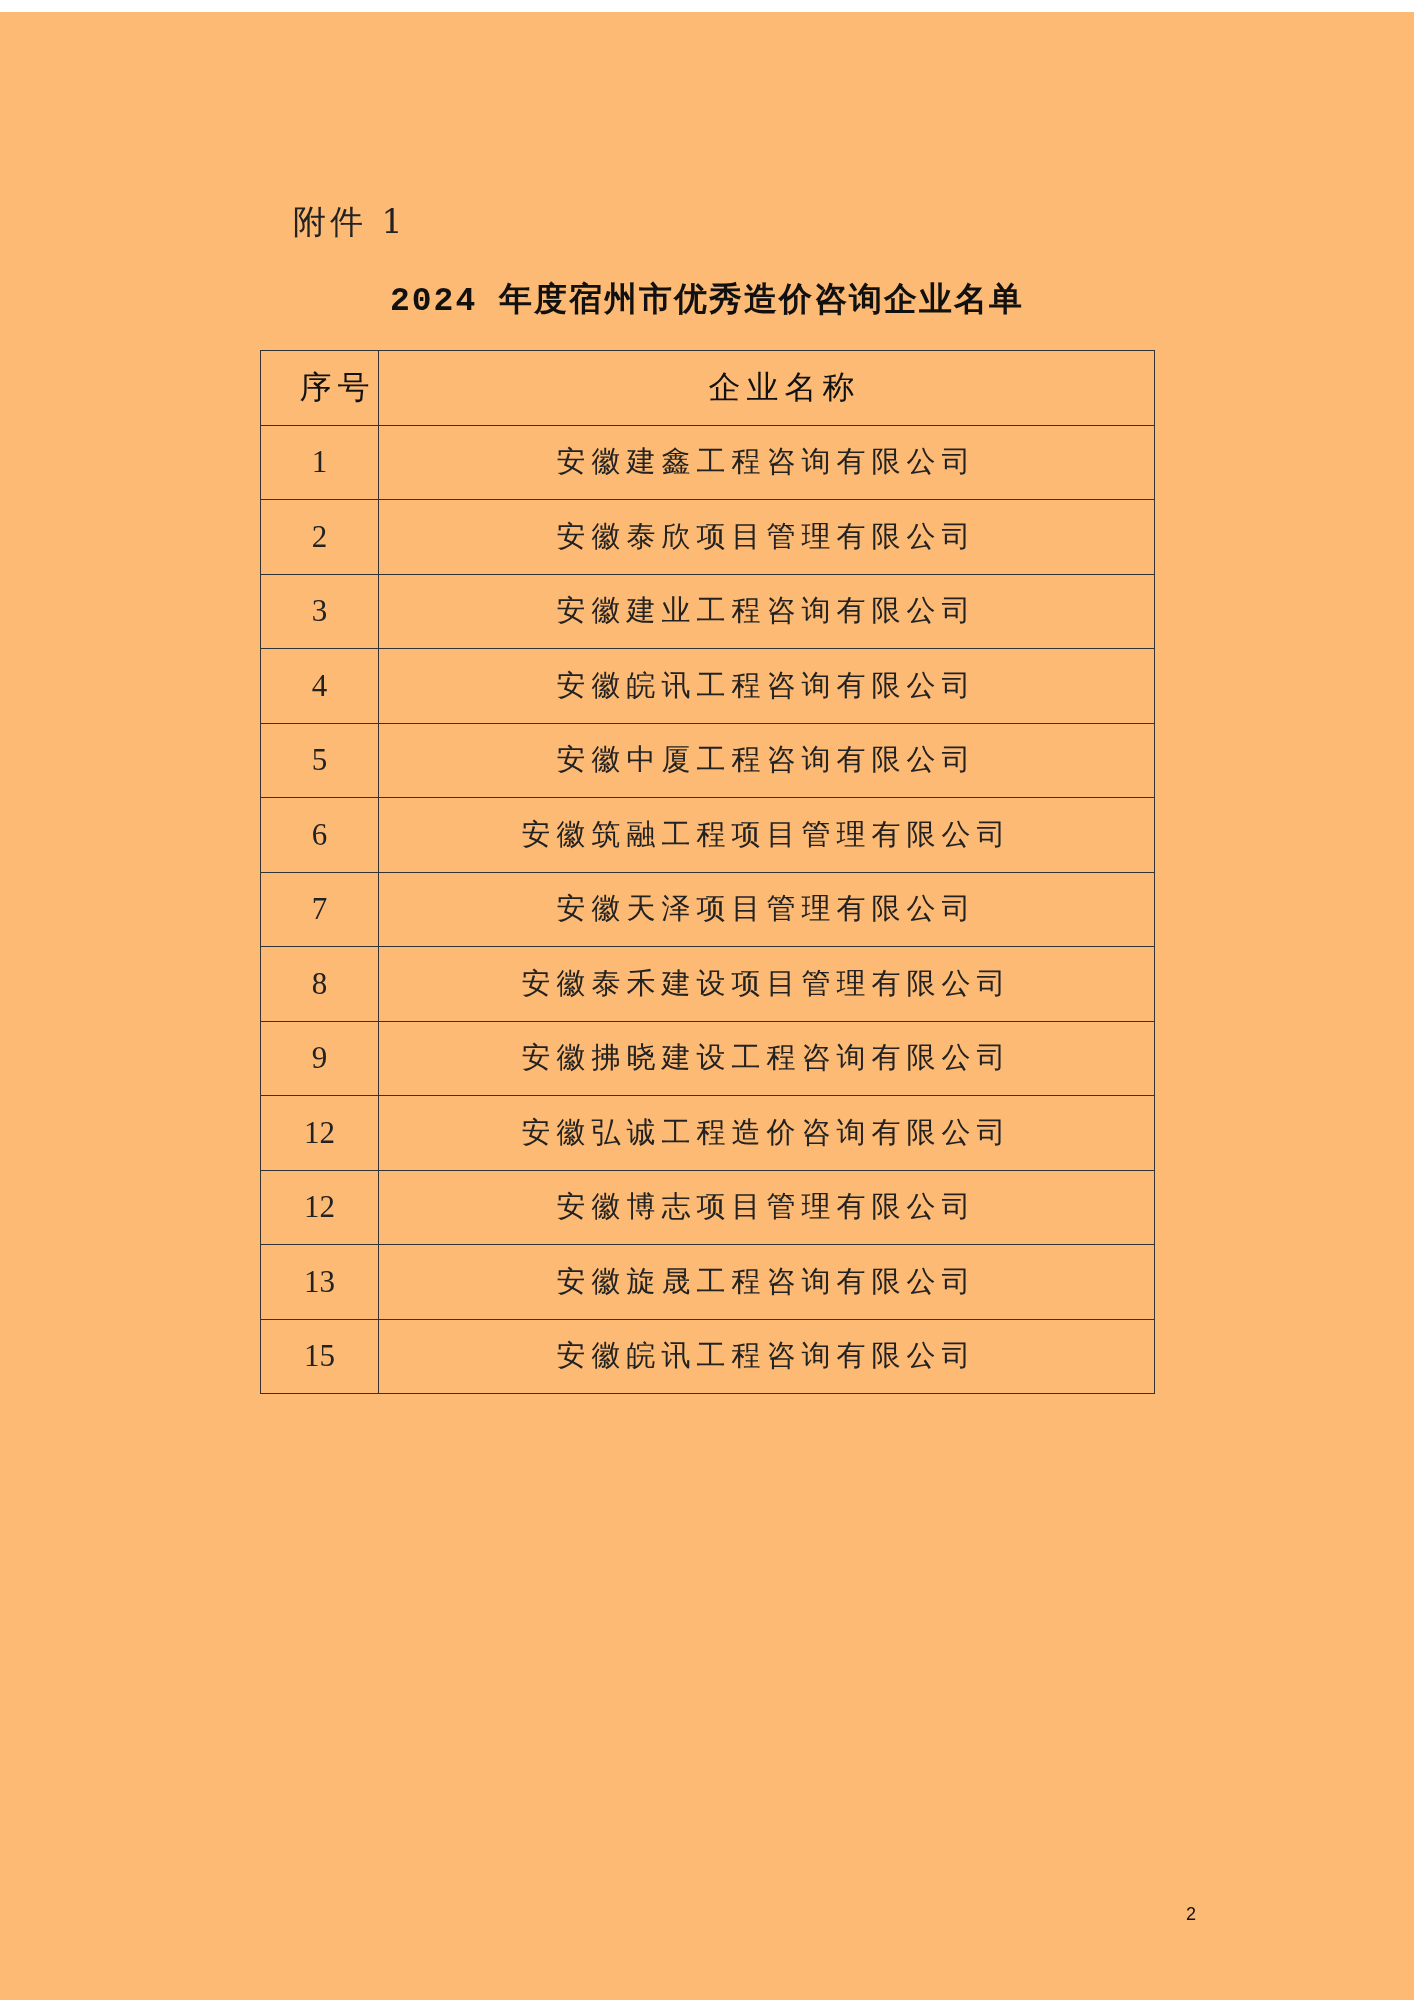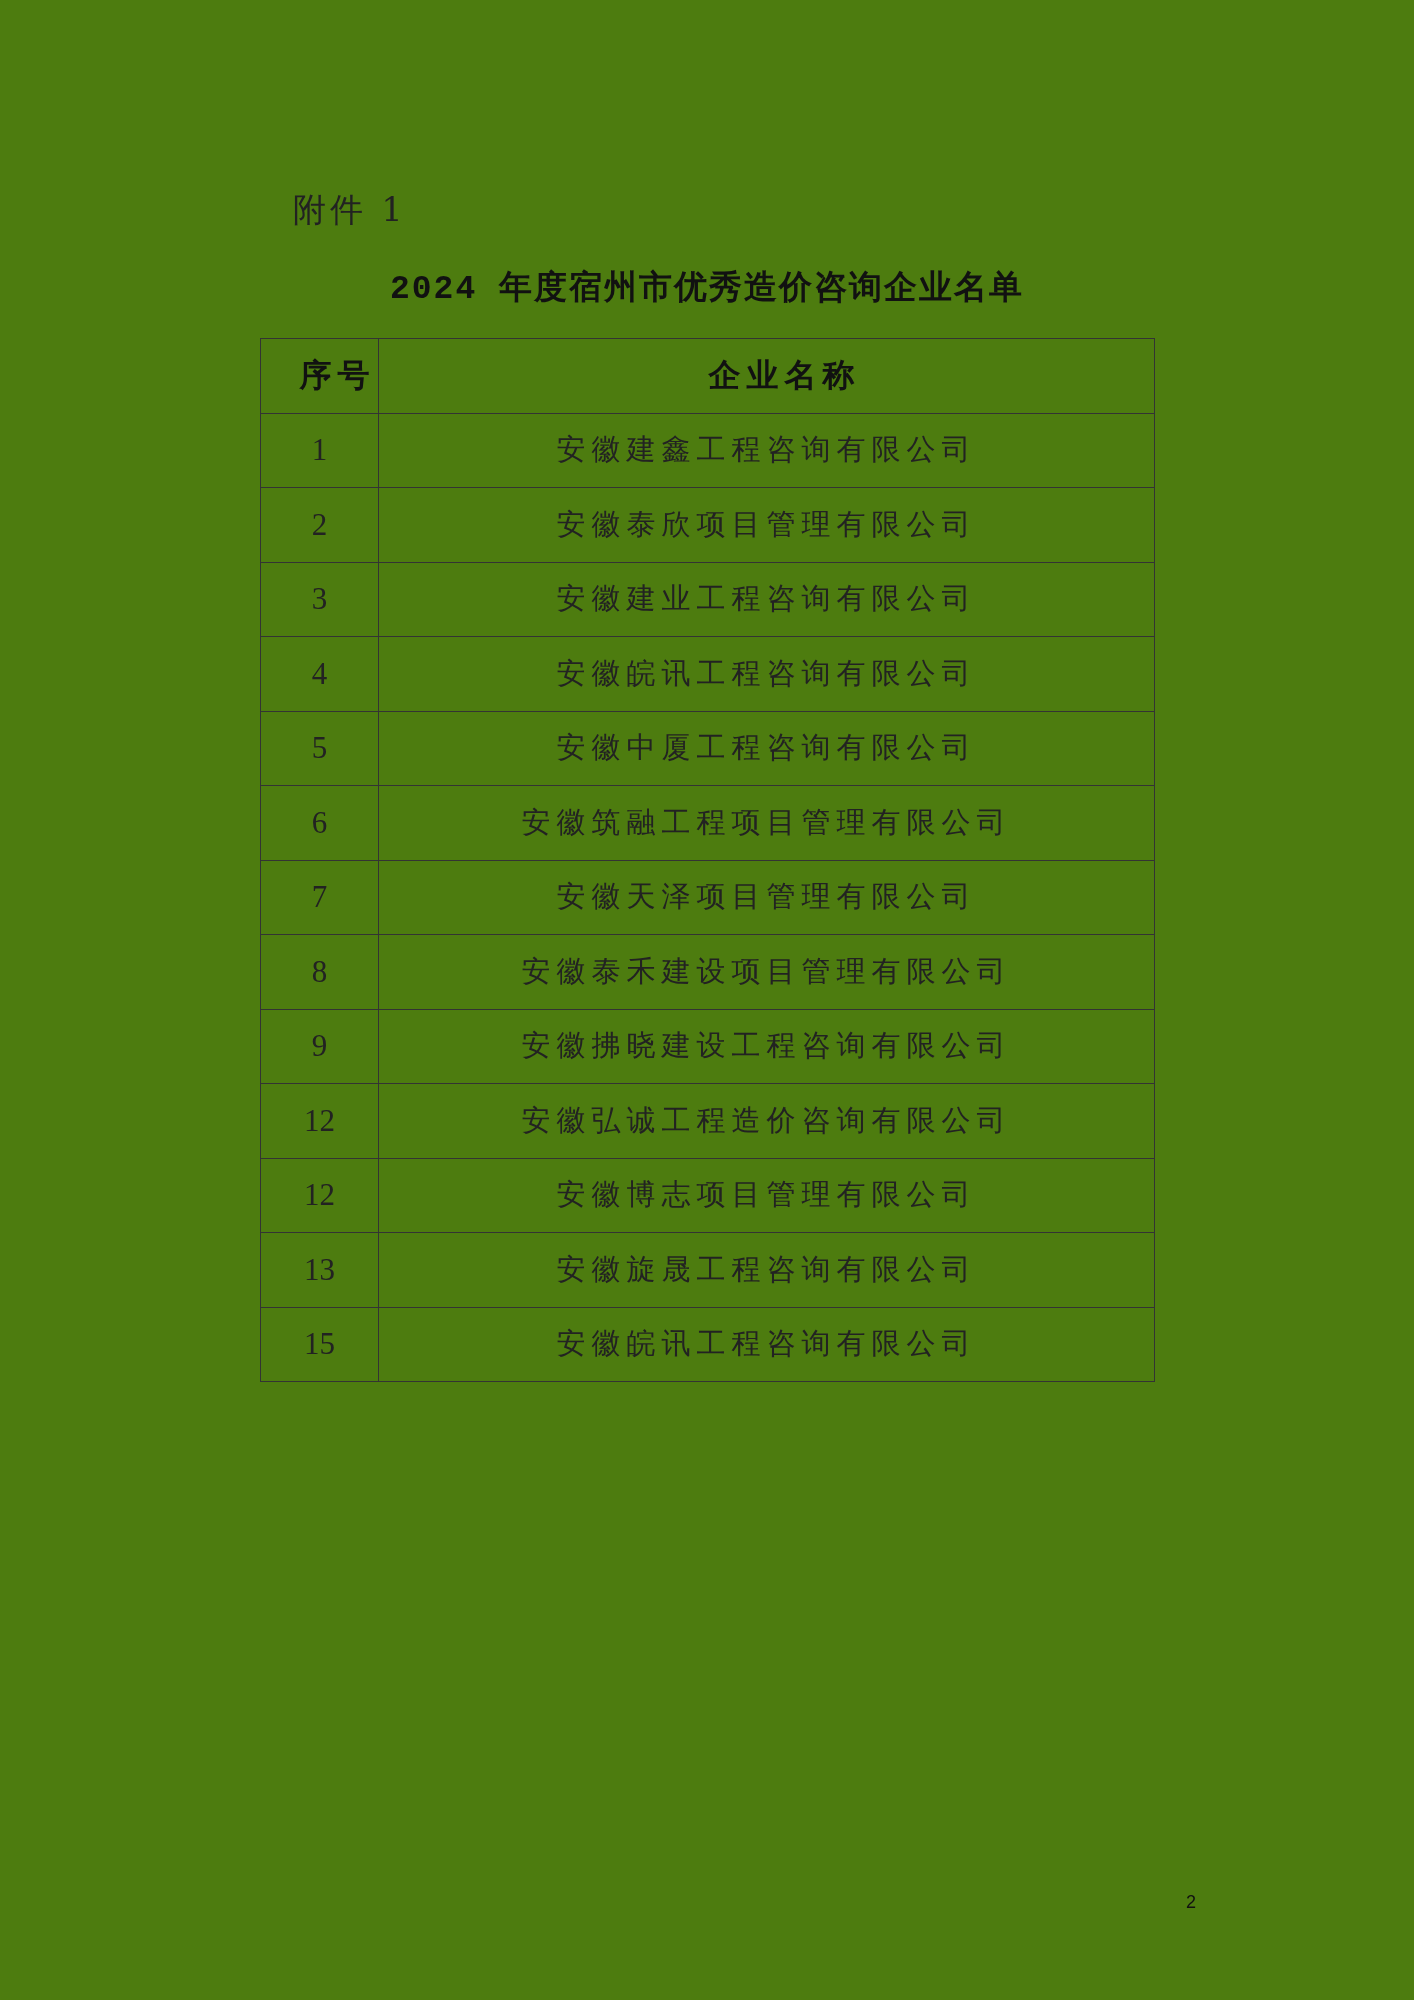--- a/index.html
+++ b/index.html
@@ -1,37 +1,37 @@
 <!DOCTYPE html>
 <html><head>
   <meta charset="utf-8">
   <style>
     html, body { margin: 0; padding: 0; background: #ffffff; }
     body { width: 1414px; height: 2000px; position: relative; overflow: hidden; color: #111; }
-    .page { position: absolute; inset: 0; background: #4d7c0f; }
+    .page { position: absolute; inset: 0; background: #fdba74; margin-top: 12px; }
     .attachment {
       position: absolute; left: 293px; top: 188px;
       font-family: "DejaVu Serif", serif; font-size: 33px; font-weight: 300;
       letter-spacing: 4px; color: #222;
     }
     .title {
       position: absolute; left: 260px; width: 894px; top: 265px; text-align: center;
       font-family: Liberation Mono, monospace; font-size: 33px; font-weight: bold;
       letter-spacing: 2px; color: #111;
     }
     table.list {
       position: absolute; left: 260px; top: 338px; width: 895px;
       border-collapse: collapse; table-layout: fixed;
     }
     table.list col.c1 { width: 118px; }
     table.list td, table.list th {
       border: 1.6px solid #333; height: 73.5px; padding: 0; text-align: center; vertical-align: middle;
     }
     table.list th {
-      font-family: "DejaVu Sans", sans-serif; font-size: 32px; font-weight: bold; letter-spacing: 6px; color: #111; padding-left: 36px;
+      font-family: "DejaVu Sans", sans-serif; font-size: 32px; font-weight: normal; letter-spacing: 6px; color: #111; padding-left: 36px;
     }
     td.num { font-family: "Liberation Serif", serif; font-size: 31px; color: #222; }
     td.name { font-family: "DejaVu Sans", sans-serif; font-size: 29px; font-weight: 300; letter-spacing: 6px; color: #222; }
     .page-num {
       position: absolute; left: 1186px; top: 1892px;
       font-family: "Liberation Sans", sans-serif; font-size: 18px; color: #111;
     }
   </style>
 </head>
 <body>

